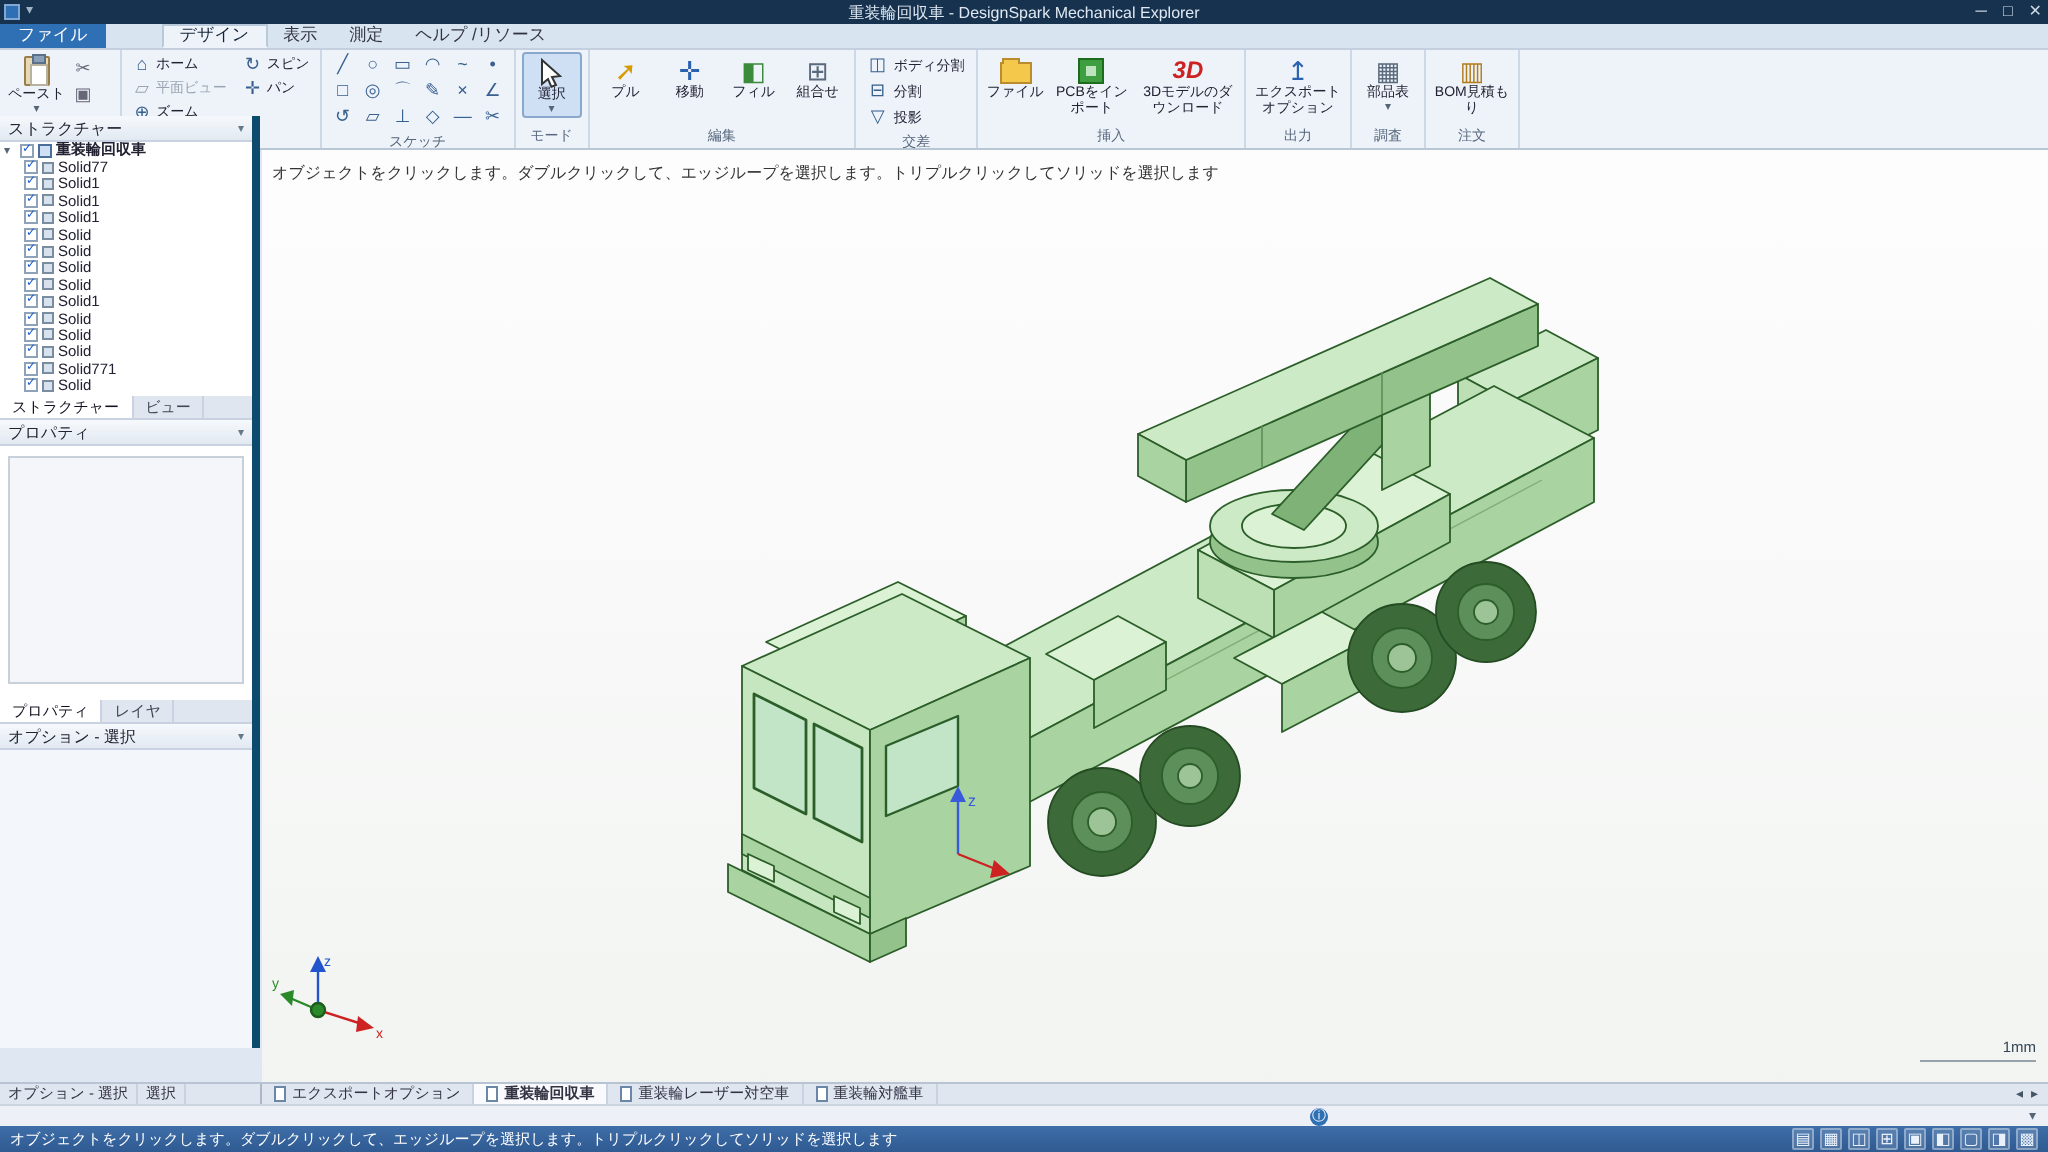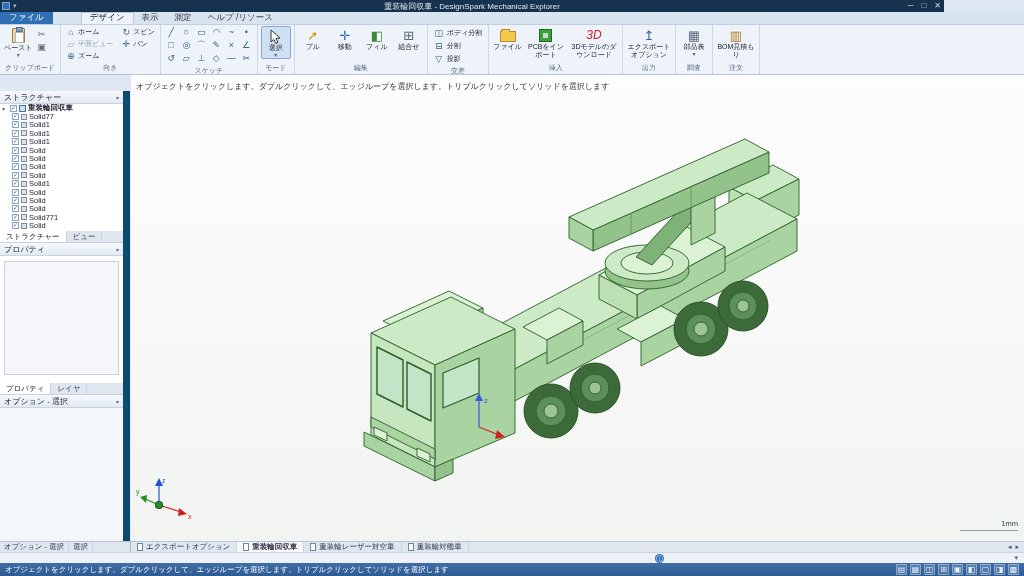--- a/index.html
+++ b/index.html
@@ -1,20 +1,20 @@
 <!DOCTYPE html>
 <html><head>
 <meta charset="utf-8">
 <style>
   * { margin:0; padding:0; box-sizing:border-box; }
   body { font-family:"Liberation Sans","DejaVu Sans",sans-serif; }
   #app { position:relative; width:1024px; height:576px; background:#dfe7f2; overflow:hidden; color:#223; }
 
   
-  .titlebar { position:absolute; left:0; top:0; width:944px; height:12px; background:#16324e; color:#dfe8f2; font-size:8px; }
+  .titlebar { position:absolute; left:0; top:0; width:1024px; height:12px; background:#16324e; color:#dfe8f2; font-size:8px; }
   .qat { position:absolute; left:2px; top:2px; display:flex; gap:3px; align-items:center; }
   .app-ic { width:8px; height:8px; background:#2f6fb4; border:1px solid #7fa8d2; }
   .qat-caret { color:#9fb4c9; font-size:7px; line-height:8px; }
   .title-center { position:absolute; left:0; right:0; top:1px; text-align:center; }
   .win-controls { position:absolute; right:3px; top:1px; display:flex; gap:8px; font-size:8px; color:#cfd9e6; }
 
   
   .menubar { position:absolute; left:0; top:12px; width:1024px; height:13px; background:#d9e4f1; display:flex; align-items:stretch; font-size:8.5px; border-bottom:1px solid #c3cfde; }
   .file-tab { background:#2f6fb4; color:#fff; padding:0 9px; display:flex; align-items:center; }
   .menu-tab { padding:0 8px; display:flex; align-items:center; color:#334; }
@@ -54,27 +54,27 @@
   .c-combine { color:#5a6a7c; }
 
   .intersect-col { display:flex; flex-direction:column; }
   .ibtn { display:flex; align-items:center; gap:3px; font-size:7px; height:13px; padding:0 3px; border-radius:2px; white-space:nowrap; }
   .i-ic { font-size:9px; color:#38618f; width:10px; text-align:center; }
 
   .ic-folder { width:16px; height:11px; background:#f4c84a; border:1px solid #b98d2f; position:relative; margin:3px 0 1px; }
   .ic-folder::before { content:""; position:absolute; top:-3px; left:0; width:7px; height:2px; background:#f4c84a; border:1px solid #b98d2f; border-bottom:none; }
   .ic-chip { width:13px; height:13px; background:#3f9e3f; border:1px solid #1d6b1d; position:relative; margin:1px 0; }
   .ic-chip::after { content:""; position:absolute; inset:3px; background:#bfe3bf; }
-  .logo3d { color:#cc2222; font-weight:normal; font-style:italic; font-size:12px; line-height:15px; }
+  .logo3d { color:#cc2222; font-weight:bold; font-style:italic; font-size:12px; line-height:15px; }
   .c-export { color:#2b62b0; }
   .c-bom { color:#b07c1e; }
   .c-parts { color:#5a6a7c; }
 
   
-  .sidebar { position:absolute; left:0; top:91px; width:130px; height:466px; background:#eef2f8; border-right:7px solid #0c4a6e; font-size:7.5px; }
+  .sidebar { position:absolute; left:0; top:58px; width:130px; height:466px; background:#eef2f8; border-right:4px solid #0c4a6e; font-size:7.5px; }
   .panel-header { position:absolute; left:0; right:0; height:13px; background:linear-gradient(#f6f9fc,#e2e9f2); border-bottom:1px solid #c8d2e0; display:flex; align-items:center; justify-content:space-between; padding:0 4px; font-size:8px; color:#223; }
   .hdr-caret { font-size:6px; color:#678; }
   .tree { position:absolute; top:13px; left:0; right:0; height:127px; background:#fff; overflow:hidden; }
   .tree-row { display:flex; align-items:center; height:8.4px; padding-left:12px; gap:2px; white-space:nowrap; }
   .tree-row.root { padding-left:2px; font-weight:bold; }
   .twisty { font-size:6px; color:#567; width:6px; }
   .chk { flex:0 0 auto; width:7px; height:7px; background:#fff; border:1px solid #8fa3b8; color:#1a5cd6; font-size:6px; line-height:5px; display:inline-flex; align-items:center; justify-content:center; }
   .cube-ic { flex:0 0 auto; width:6px; height:6px; background:#d7e2ee; border:1px solid #7a8ca0; }
   .asm-ic { flex:0 0 auto; width:7px; height:7px; background:#cfe0f5; border:1px solid #4a6f9b; }
   .tree-label { overflow:hidden; }

